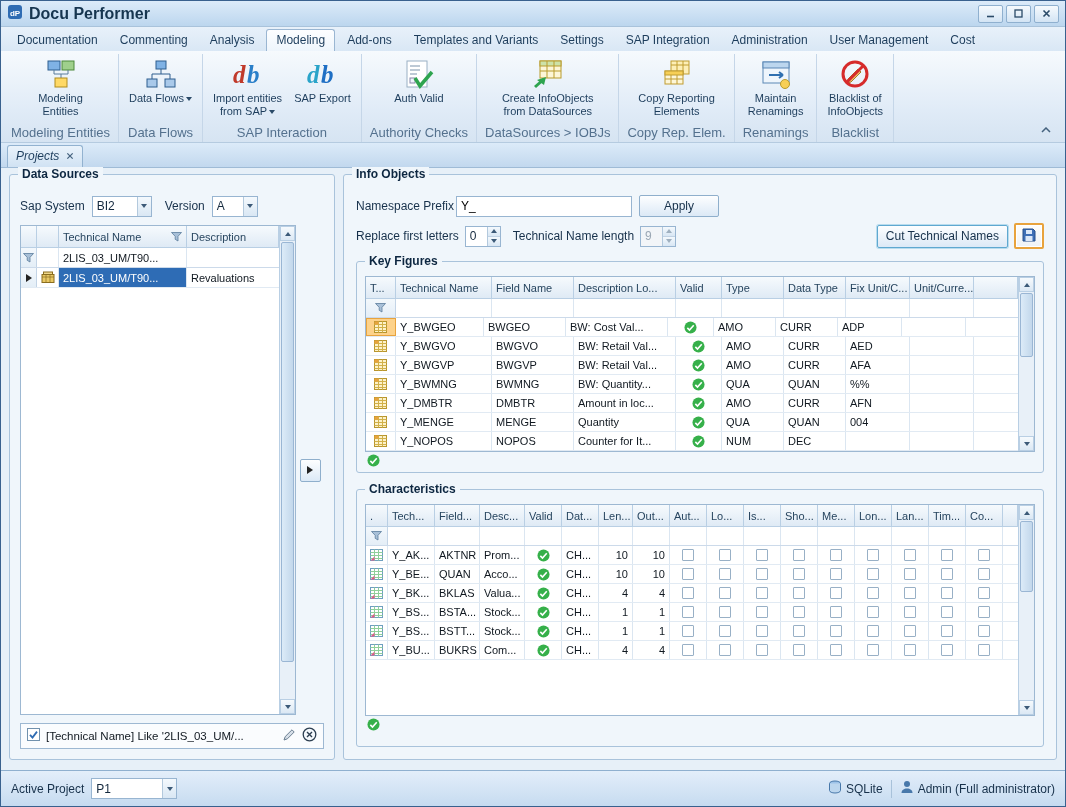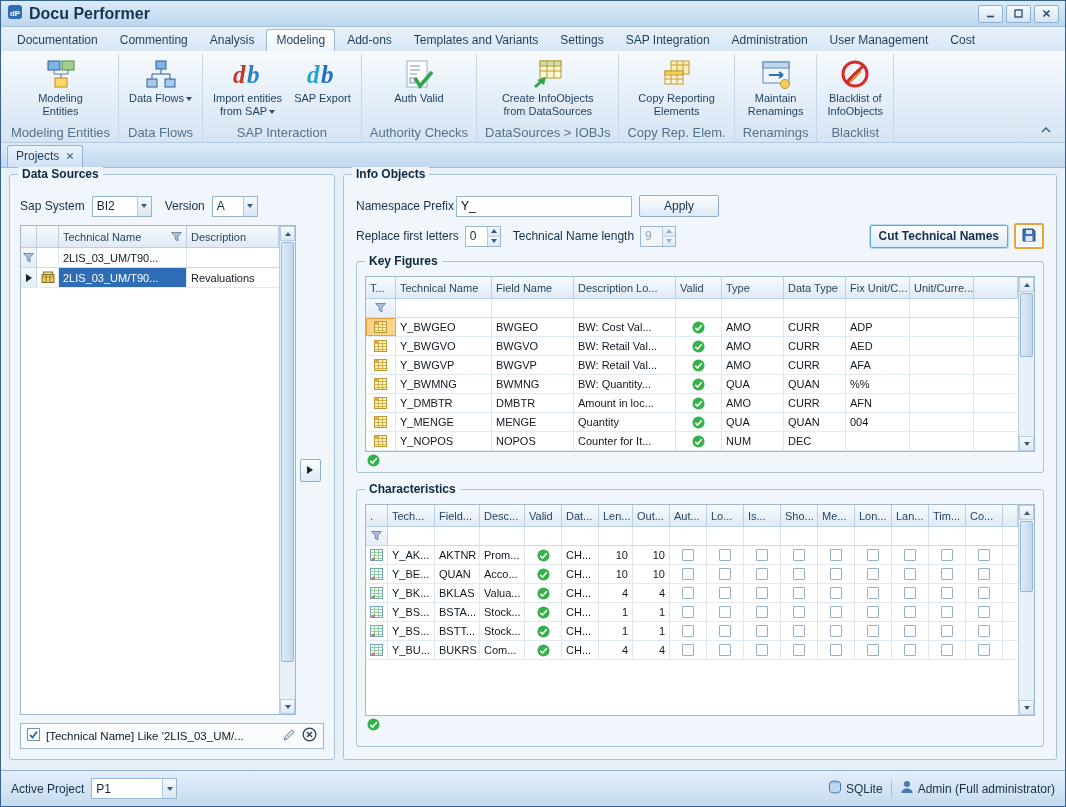--- a/index.html
+++ b/index.html
@@ -23,36 +23,36 @@
   .rgroup { display:flex; flex-direction:column; border-right:1px solid #c5d6e8; }
   .rgroup-buttons { flex:1; display:flex; align-items:stretch; justify-content:center; gap:2px; padding:1px 5px 0; }
   .rgroup-label { height:17px; text-align:center; color:#54718e; font-size:13px; line-height:15px; white-space:nowrap; padding:0 8px; }
   .rbtn { display:flex; flex-direction:column; align-items:center; min-width:58px; padding:2px 5px 1px; border-radius:3px; }
   .rbtn .icon { width:34px; height:34px; display:flex; align-items:center; justify-content:center; margin-bottom:1px; }
   .rbtn .lbl { font-size:11px; color:#1d3d5c; text-align:center; line-height:13px; }
   .dd { display:inline-block; width:0; height:0; border-left:3.5px solid transparent; border-right:3.5px solid transparent; border-top:4px solid #2a4a68; margin-left:2px; vertical-align:middle; }
   .ribbon-collapse { position:absolute; right:10px; bottom:5px; width:18px; height:15px; display:flex; align-items:center; justify-content:center; border-radius:2px; }
 
   
-  .doc-tabs { height:25px; background:linear-gradient(#dcebf9,#c2d8ee); border-bottom:1px solid #9fbbd6; display:flex; align-items:flex-end; padding:2px 6px 0; gap:9px; flex:0 0 auto; }
+  .doc-tabs { height:25px; background:linear-gradient(#dcebf9,#c2d8ee); border-bottom:1px solid #9fbbd6; display:flex; align-items:flex-end; padding:2px 6px 0; gap:9px; flex:0 0 auto;font-style:italic; }
   .dtab { display:flex; align-items:center; gap:5px; padding:3px 8px 4px; border:1px solid #92b2d0; border-bottom:none; border-radius:3px 3px 0 0; background:linear-gradient(#eaf3fb,#d0e2f3); color:#1d3d5c; white-space:nowrap; font-size:12px; }
   .dtab.active { background:#f7fbff; }
   .dtx { display:flex; align-items:center; margin-left:2px; }
 
   
   .main { flex:1; background:#e7f0f8; display:flex; padding:6px 8px 10px; gap:8px; min-height:0; }
   .groupbox { position:relative; border:1px solid #a9c3db; border-radius:3px; background:#f0f6fb; }
   .gcap { position:absolute; top:-8px; left:8px; padding:0 4px; font-weight:bold; font-size:12px; color:#0d2741; background:#f0f6fb; z-index:2; white-space:nowrap; }
   .left-panel { width:326px; flex:0 0 auto; padding:16px 10px 10px; display:flex; flex-direction:column; }
   .right-panel { flex:1; min-width:0; padding:16px 12px 10px; display:flex; flex-direction:column; }
 
   .flabel { color:#17314b; white-space:nowrap; }
   .txt { height:21px; border:1px solid #98b5d1; background:#fff; padding:0 4px; font:12px "Liberation Sans",sans-serif; }
   .btn { height:22px; border:1px solid #8fafcc; border-radius:2px; background:linear-gradient(#fdfeff,#dce9f6); color:#16304a; font:12px "Liberation Sans",sans-serif; padding:0 8px; }
-  .btn.glow { border-color:#5fa8d0; box-shadow:0 0 0 1px #b8dcee;font-weight:bold; }
+  .btn.glow { border-color:#5fa8d0; box-shadow:0 0 0 1px #b8dcee; }
   .btn.save { width:30px; height:26px; border:2px solid #e8a33d; box-shadow:inset 0 0 0 1px #fff; display:flex; align-items:center; justify-content:center; padding:0; background:linear-gradient(#fefdfa,#eef2f7); }
   .combo { height:21px; border:1px solid #98b5d1; background:#fff; display:flex; align-items:center; }
   .combo-val { flex:1; padding:0 4px; overflow:hidden; white-space:nowrap; }
   .combo-btn { width:14px; align-self:stretch; border-left:1px solid #b3c9dd; background:linear-gradient(#f4f9fd,#d9e7f4); display:flex; align-items:center; justify-content:center; }
   .spin { width:36px; height:21px; border:1px solid #98b5d1; background:#fff; display:flex; margin-left:6px; }
   .spin-val { flex:1; display:flex; align-items:center; padding-left:4px; }
   .spin.disabled { background:#f2f5f8; }
   .spin.disabled .spin-val { color:#9aa7b4; }
   .spin-btns { width:13px; display:flex; flex-direction:column; border-left:1px solid #b3c9dd; }
   .sb { flex:1; background:linear-gradient(#f4f9fd,#d9e7f4); display:flex; align-items:center; justify-content:center; }
@@ -484,21 +484,21 @@
               <div class="grow">
                 <div class="gcell ctr focus-cell" style="width:30px">
                   <span style="display:flex">
                     <svg width="13" height="12" viewBox="0 0 13 12">
                       <rect x="0.5" y="0.5" width="12" height="11" fill="#fdf2c9" stroke="#b8962e"></rect>
                       <path d="M0.5 3.5h12M0.5 6.5h12M0.5 9.5h12M4.5 0.5v11M8.5 0.5v11" stroke="#d2b14a"></path>
                       <rect x="0.5" y="0.5" width="4" height="3" fill="#e8a33d"></rect>
                     </svg>
                   </span>
                 </div>
-                <div class="gcell" style="width:96px">Y_BWGEO</div>
+                <div class="gcell" style="width:88px">Y_BWGEO</div>
                 <div class="gcell" style="width:82px">BWGEO</div>
                 <div class="gcell" style="width:102px">BW: Cost Val...</div>
                 <div class="gcell ctr" style="width:46px">
                   <span style="display:flex">
                     <svg width="13" height="13" viewBox="0 0 14 14">
                       <circle cx="7" cy="7" r="6.5" fill="#36b04a"></circle>
                       <path d="M3.6 7.4l2.3 2.4 4.6-5.2" stroke="#fff" stroke-width="1.7" fill="none"></path>
                     </svg>
                   </span>
                 </div>

